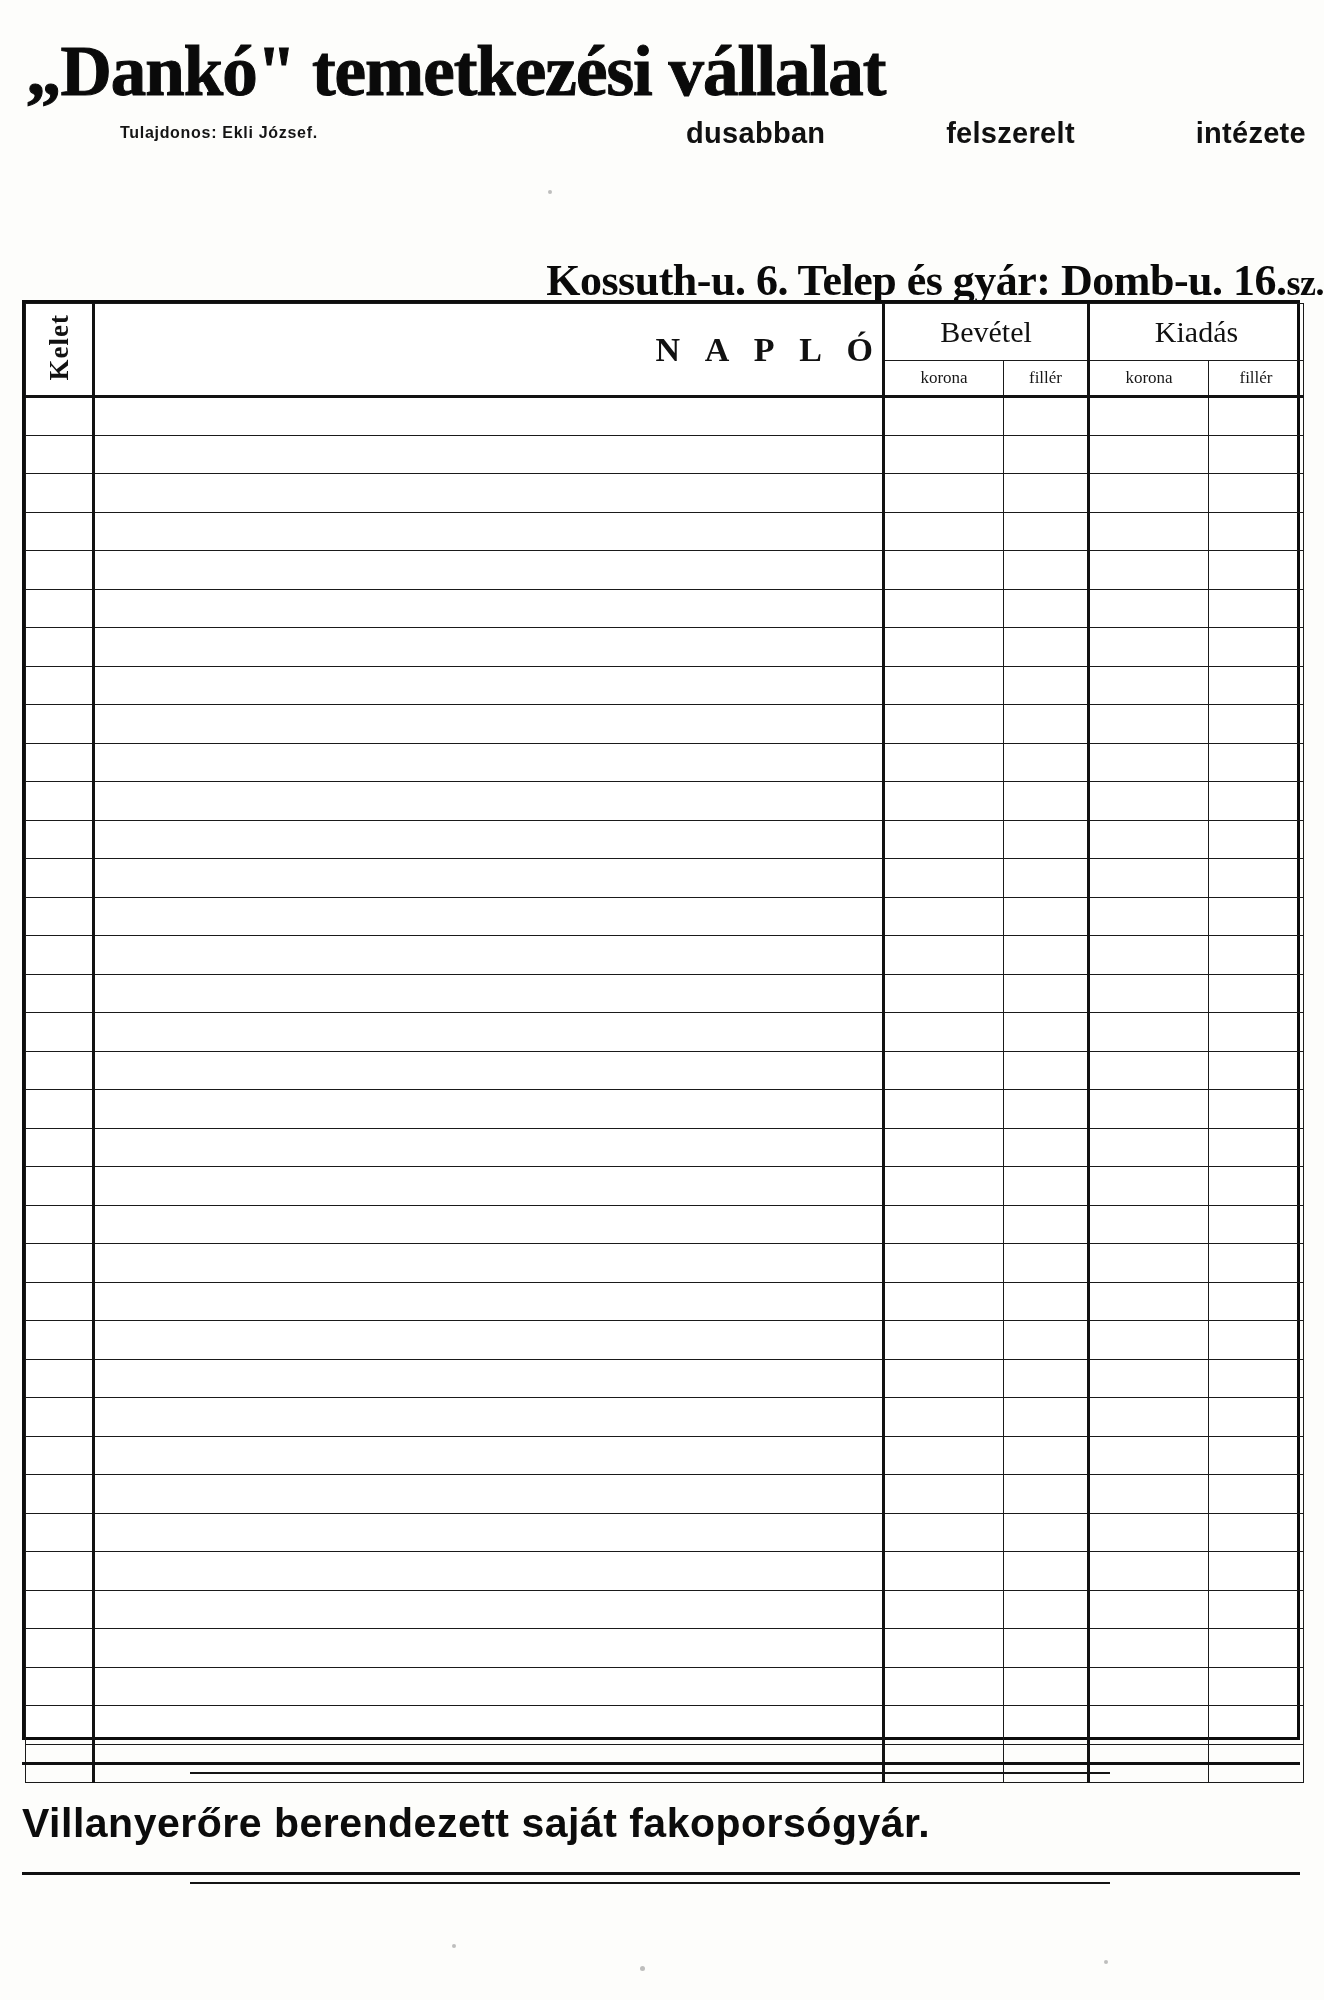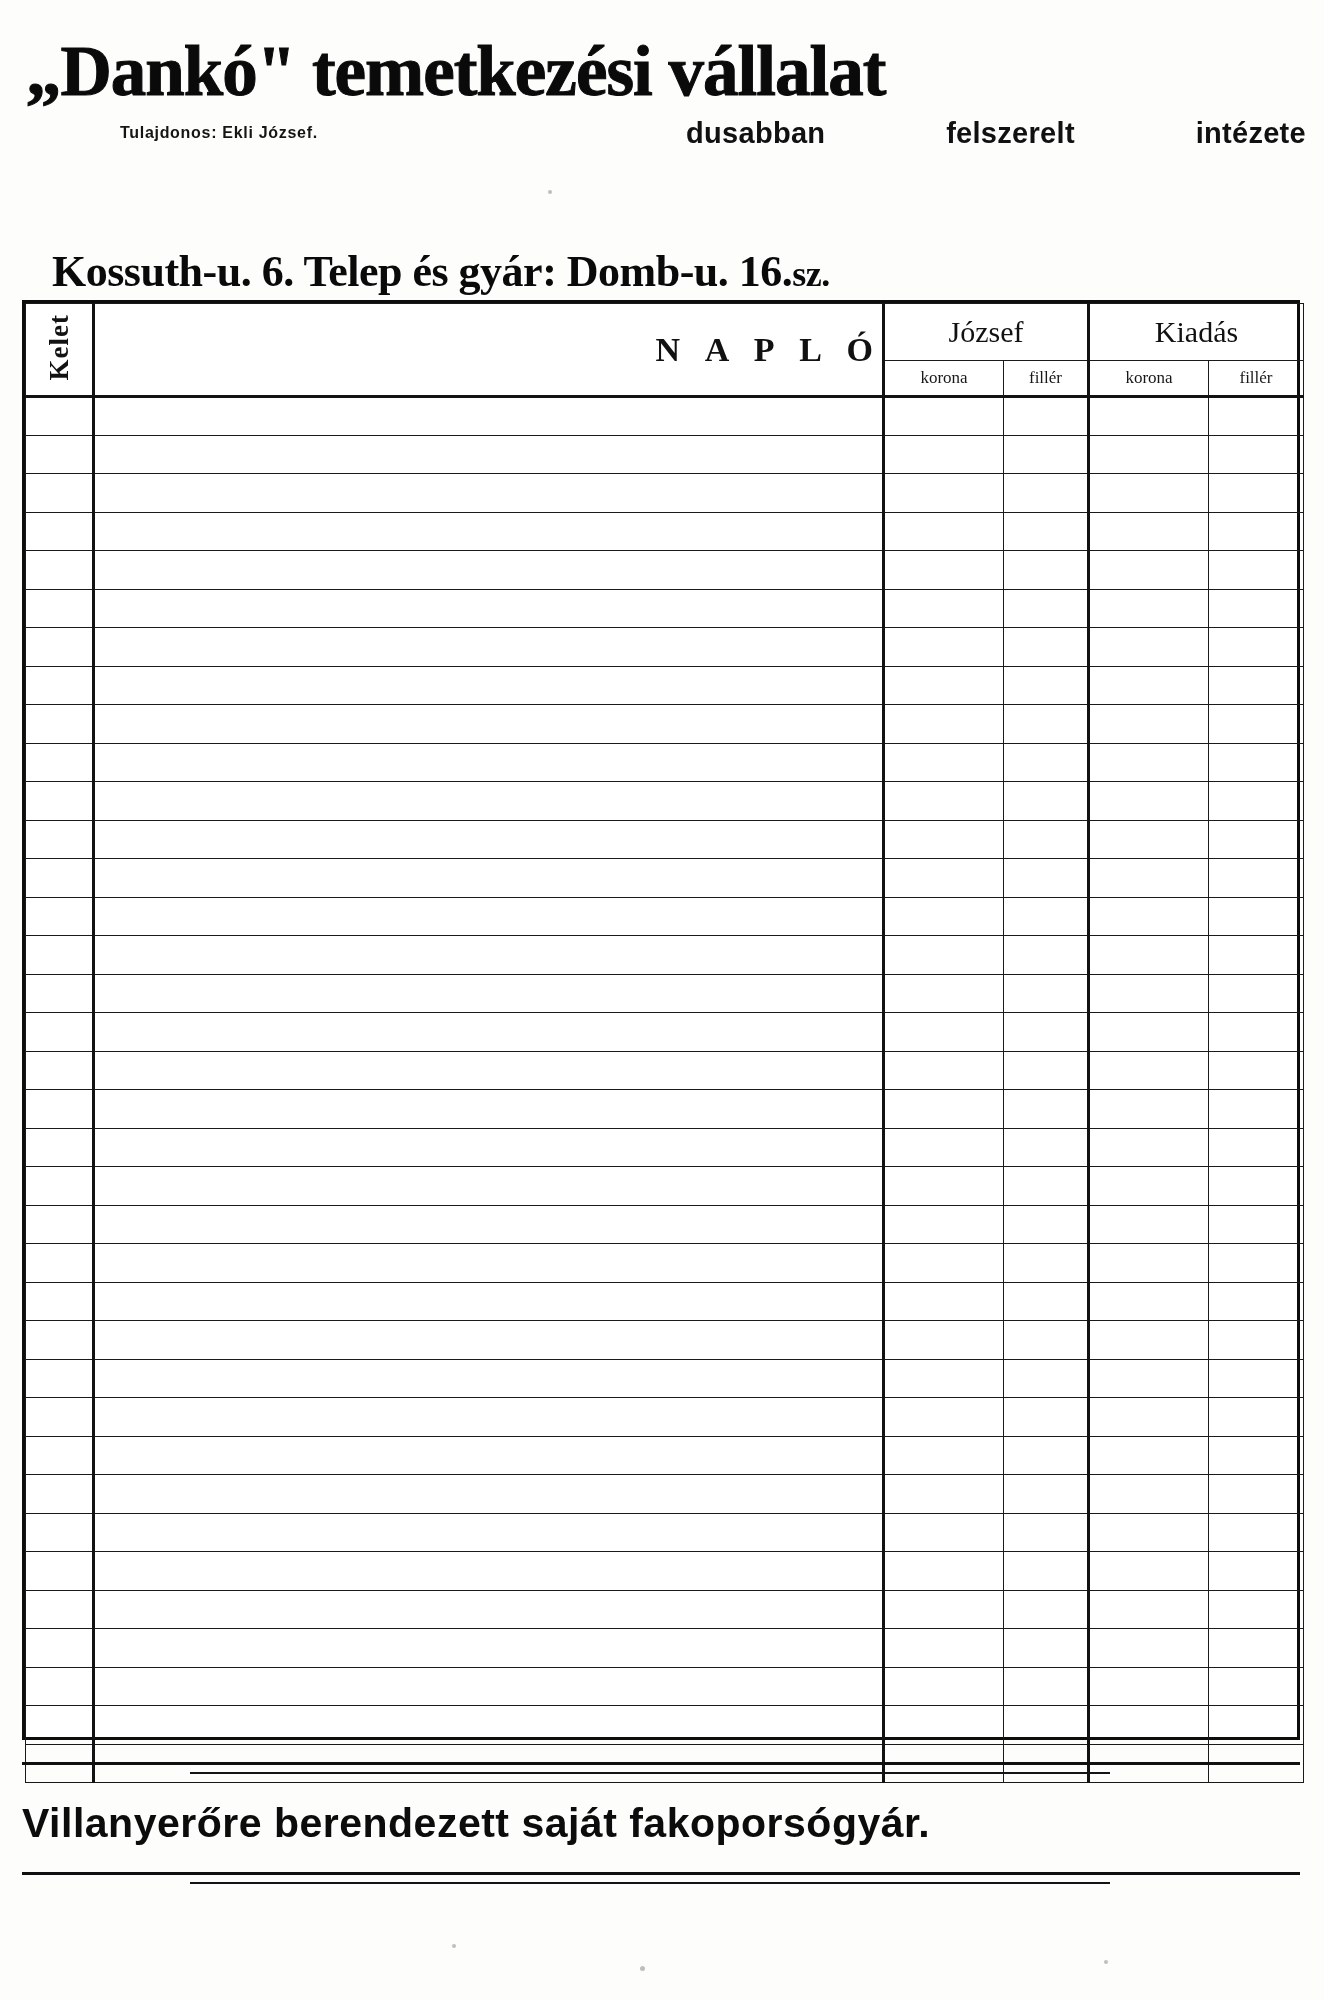--- a/index.html
+++ b/index.html
@@ -80,28 +80,29 @@
   }
   .tagline .l2 {
     display: block;
     text-align: justify;
     text-align-last: justify;
   }
 
   .address-line {
     position: absolute;
     left: 26px;
-    top: 208px;
+    top: 217px;
     width: 1272px;
     font-family: "Liberation Serif", serif;
     font-weight: bold;
     font-size: 44px;
     color: #0a0a0a;
     white-space: nowrap;
     letter-spacing: -0.5px;
+    text-align: right;
   }
   .address-line .small {
     font-size: 36px;
   }
 
   .phone-line {
     position: absolute;
     left: 30px;
     top: 258px;
     width: 1268px;
@@ -293,21 +294,21 @@
         <col class="c-bf">
         <col class="c-kk">
         <col class="c-kf">
       </colgroup>
       <thead>
         <tr>
           <th class="kelet-cell" rowspan="2">
             <span class="kelet-rot">Kelet</span>
           </th>
           <th class="naplo-cell" rowspan="2">N A P L Ó</th>
-          <th class="grp bev" colspan="2">József</th>
+          <th class="grp bev" colspan="2">Bevétel</th>
           <th class="grp kia" colspan="2">Kiadás</th>
         </tr>
         <tr>
           <th class="sub">korona</th>
           <th class="sub endbev">fillér</th>
           <th class="sub">korona</th>
           <th class="sub">fillér</th>
         </tr>
       </thead>
       <tbody id="ledger-body">

